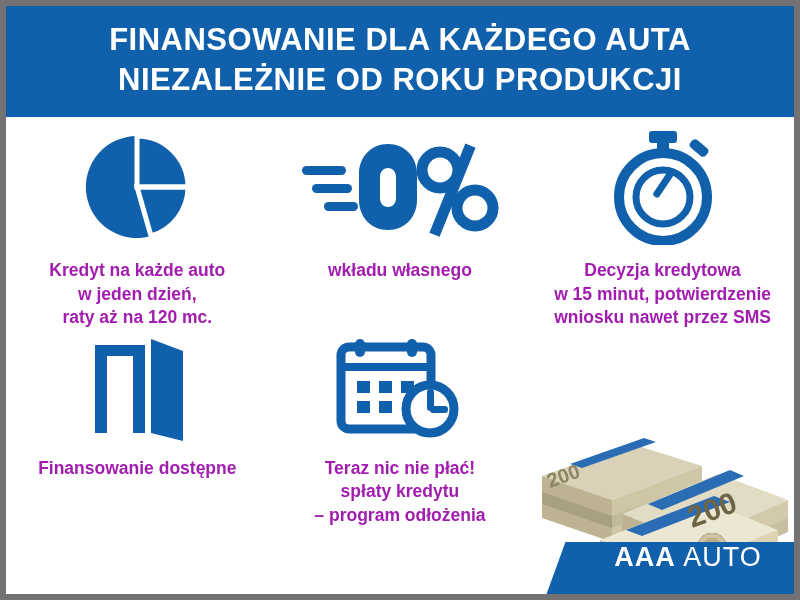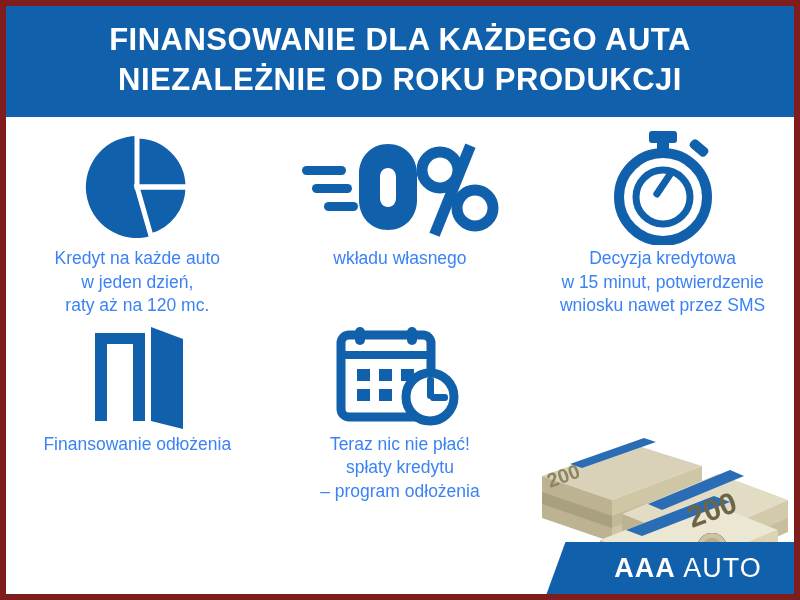--- a/index.html
+++ b/index.html
@@ -12,21 +12,21 @@
     background: #ffffff;
     font-family: "Liberation Sans", sans-serif;
     overflow: hidden;
   }
   .poster {
     position: relative;
     width: 800px;
     height: 600px;
     background: #ffffff;
     box-sizing: border-box;
-    border: 6px solid #7f1d1d;
+    border: 6px solid #737373;
     overflow: hidden;
   }
   
   .header {
     background: #1160ab;
     color: #ffffff;
     padding: 14px 10px 18px 10px;
     text-align: center;
   }
   .header-line {
@@ -49,25 +49,25 @@
     padding: 8px 6px 0 6px;
     text-align: center;
   }
   .icon-box {
     height: 112px;
     display: flex;
     align-items: center;
     justify-content: center;
   }
   .cap {
-    color: #3b82f6;
+    color: #a21caf;
     font-size: 17.5px;
-    font-weight: normal;
+    font-weight: bold;
     line-height: 1.33;
-    margin-top: 4px;
+    margin-top: 16px;
   }
   .cap div { white-space: nowrap; }
   .row2 .icon-box { height: 104px; }
   
   .money-cell {
     position: relative;
     width: 33.33%;
     box-sizing: border-box;
   }
   .money {
@@ -80,21 +80,20 @@
   
   .logo {
     position: absolute;
     right: 0;
     bottom: 0;
     width: 212px;
     height: 52px;
     background: #1160ab;
     color: #ffffff;
     display: flex;
-    align-items: center;
     justify-content: center;
   }
   .logo-skew {
     position: absolute;
     left: -26px;
     top: 0;
     width: 52px;
     height: 52px;
     background: #1160ab;
     transform: skewX(-20deg);
@@ -182,21 +181,21 @@
         <svg width="120" height="104" viewBox="0 0 120 104">
           <g fill="#1160ab">
             <rect x="18" y="8" width="12" height="88"></rect>
             <rect x="18" y="8" width="50" height="11"></rect>
             <rect x="56" y="8" width="12" height="88"></rect>
             <path d="M74 2 L106 14 L106 104 L74 96 Z"></path>
           </g>
         </svg>
       </div>
       <div class="cap">
-        <div>Finansowanie odłożenia</div>
+        <div>Finansowanie dostępne</div>
       </div>
     </div>
 
     <div class="cell row2">
       <div class="icon-box">
         <svg width="130" height="104" viewBox="0 0 130 104">
           <g fill="#1160ab">
             <rect x="20" y="2" width="10" height="18" rx="5"></rect>
             <rect x="72" y="2" width="10" height="18" rx="5"></rect>
             <rect x="6" y="10" width="90" height="82" rx="8" fill="none" stroke="#1160ab" stroke-width="9"></rect>

